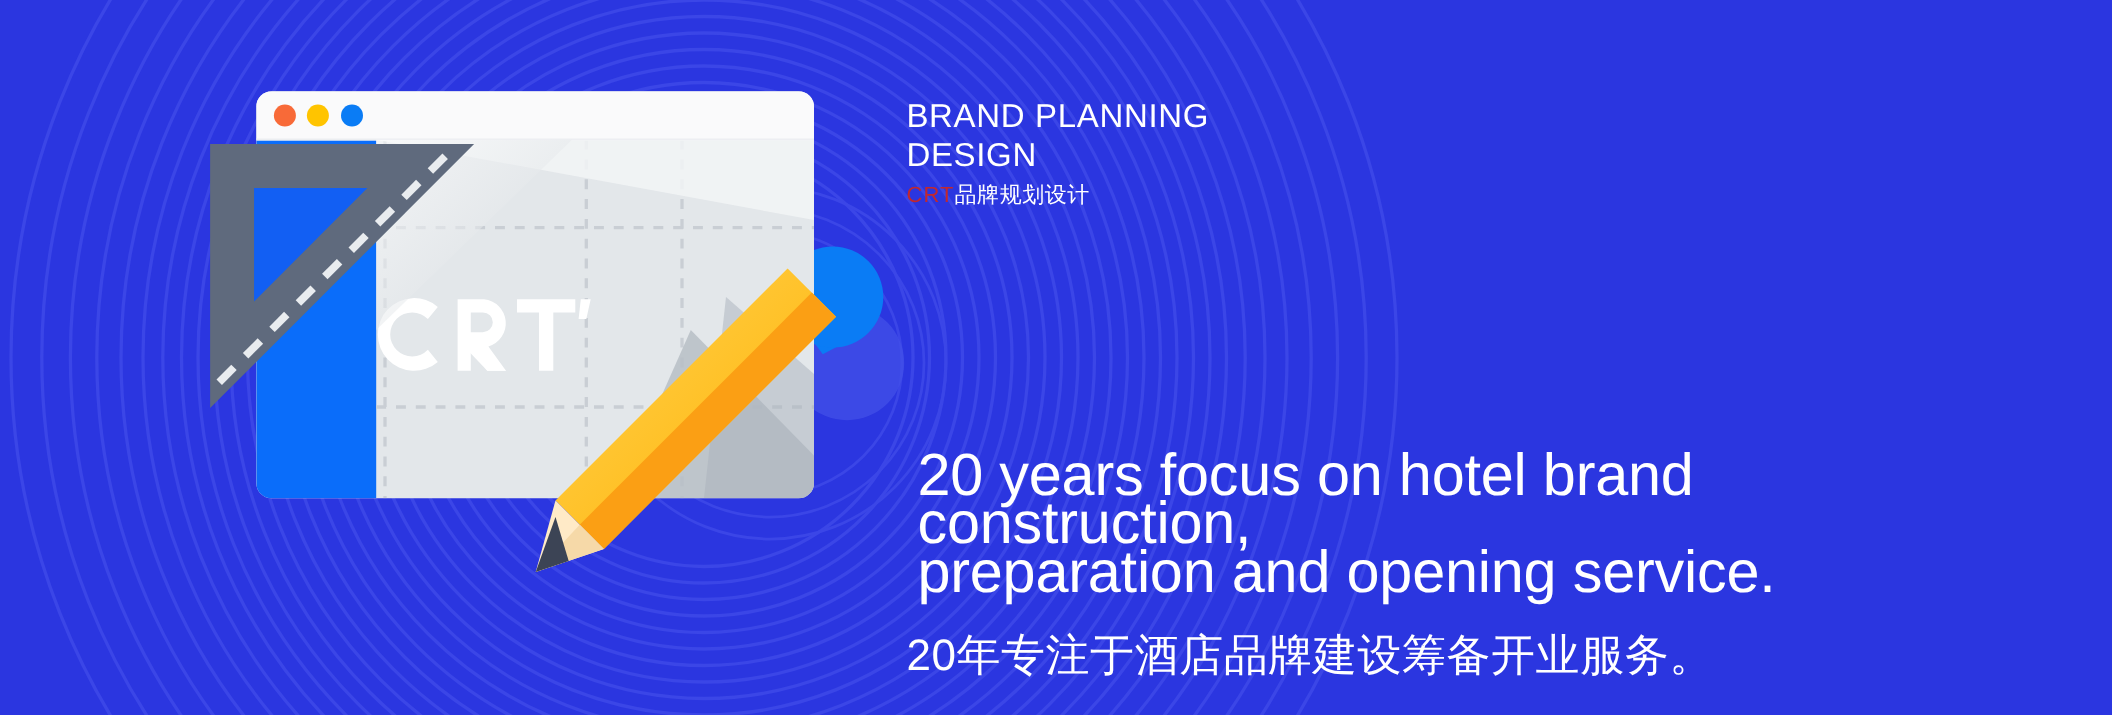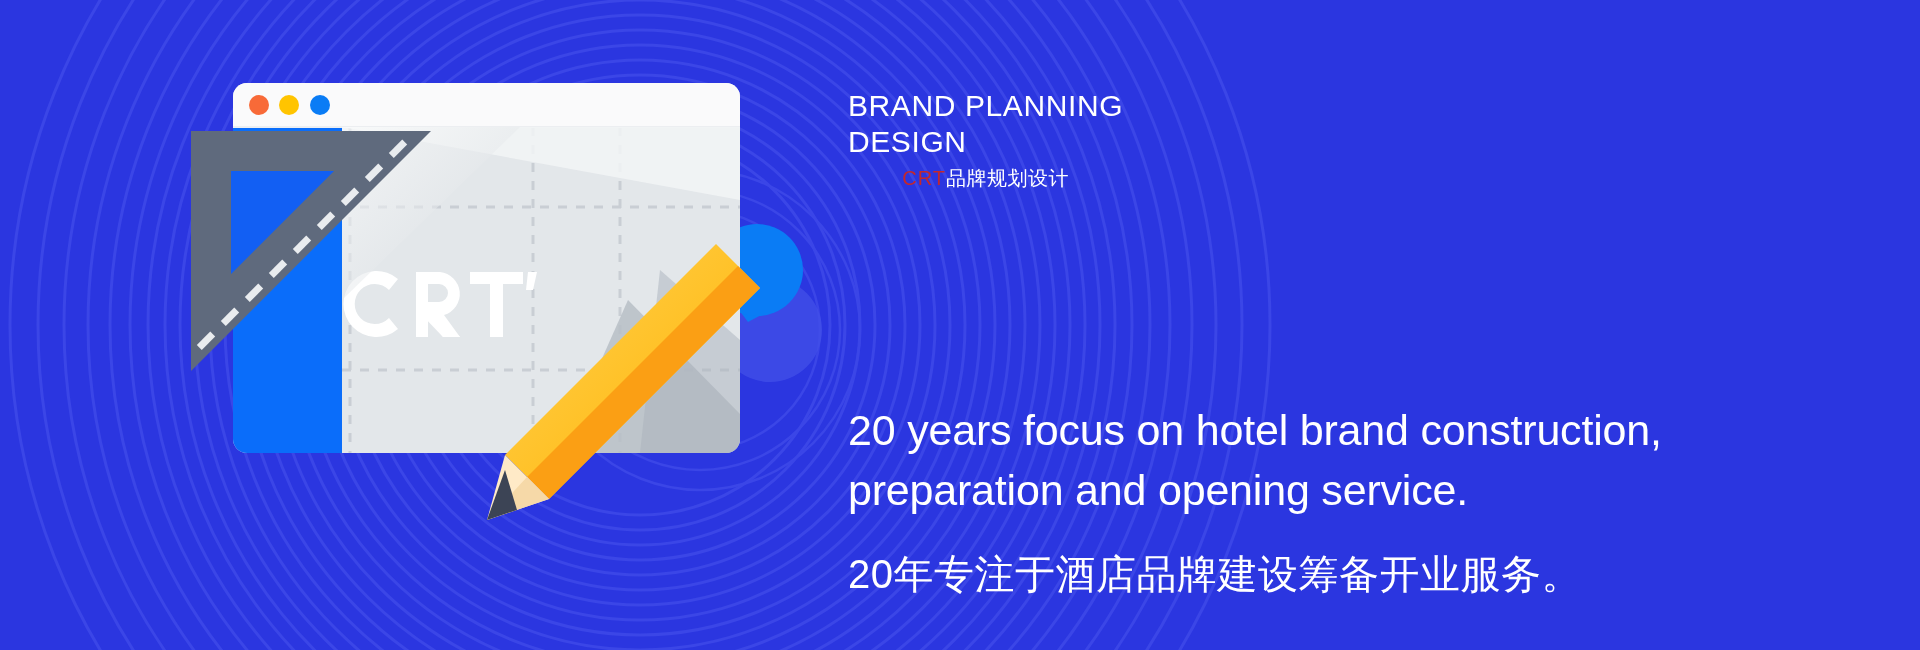--- a/index.html
+++ b/index.html
@@ -30,21 +30,21 @@
   .illustration {
     position: absolute;
     left: 0; top: 0;
     width: 900px; height: 650px;
   }
   .illustration svg { display: block; }
 
   
   .text-col {
     position: absolute;
-    left: 848px;
+    left: 824px;
     top: 0;
     width: 1040px;
     height: 510px;
     text-decoration: underline;
   }
 
   .eyebrow-block {
     position: absolute;
     left: 0;
     top: 88px;
@@ -58,38 +58,37 @@
     white-space: pre-line;
     margin: 0;
   }
   .eyebrow-cn {
     margin: 5px 0 0 0;
     font-size: 20px;
     line-height: 26px;
     color: #ffffff;
     letter-spacing: 0.5px;
     font-weight: 400;
-    text-align: center;
   }
   .eyebrow-cn .crt-mark {
     color: #c2282e;
     letter-spacing: 1px;
   }
 
   .tagline-block {
     position: absolute;
     left: 0;
     top: 400px;
     width: 1000px;
   }
   .tagline-en {
-    margin: 0;
-    color: #ffffff;
-    font-size: 43px;
-    line-height: 60px;
+    margin: 10px;
+    color: #ffffff;
+    font-size: 54px;
+    line-height: 44px;
     font-weight: 400;
     letter-spacing: -0.2px;
     white-space: pre-line;
   }
   .tagline-cn {
     margin: 28px 0 0 0;
     color: #ffffff;
     font-size: 40px;
     line-height: 52px;
     font-weight: 400;

